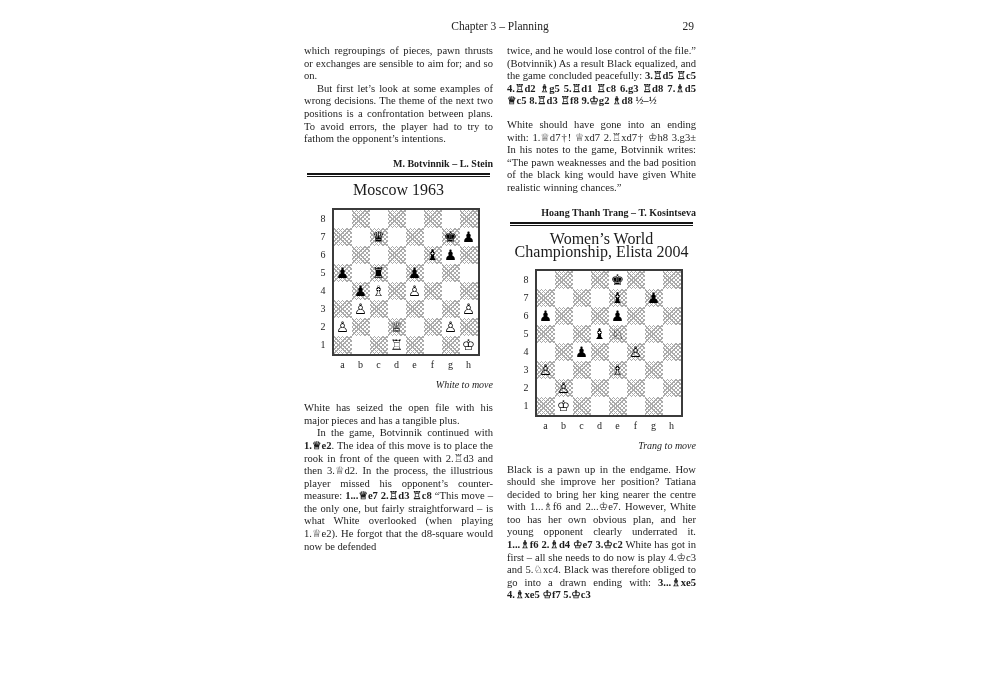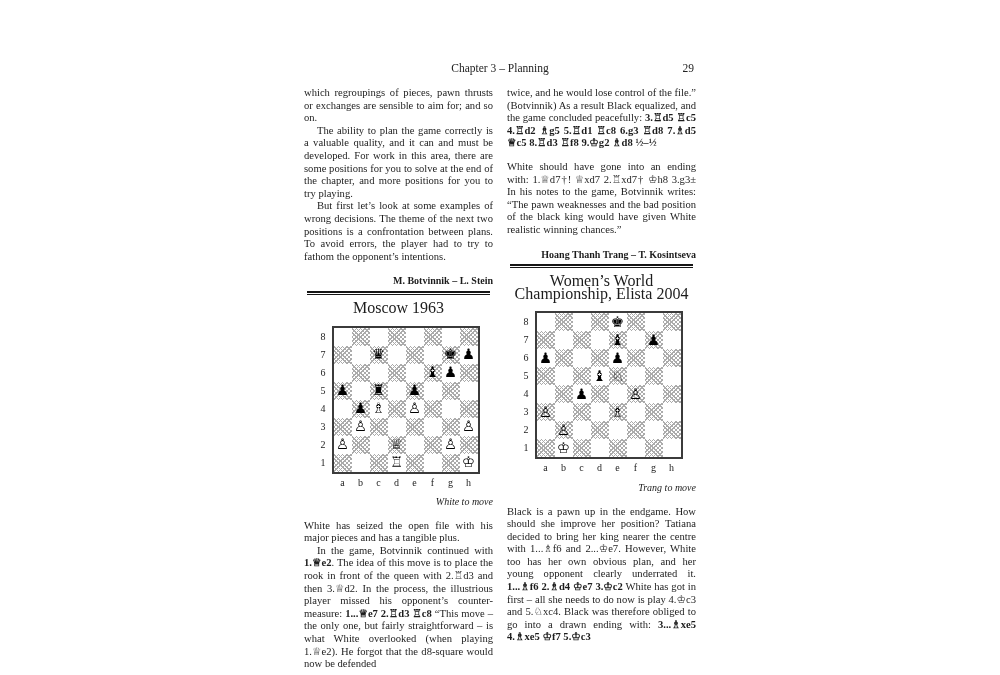--- a/index.html
+++ b/index.html
@@ -1,20 +1,20 @@
 <!DOCTYPE html>
 <html><head>
 <meta charset="utf-8">
 <style>
   html,body{margin:0;padding:0;}
   body{
     width:1000px;height:675px;background:#ffffff;overflow:hidden;
     font-family:"Liberation Serif","DejaVu Serif",serif;color:#1c1c1c;
   }
-  .content{width:392px;margin:16px auto;padding-top:46px;}
+  .content{width:392px;margin:0 auto;padding-top:20px;}
   .page-header{position:relative;text-align:center;font-size:11.5px;color:#222;}
   .page-number{position:absolute;right:2px;top:0;}
   .columns{display:flex;gap:14px;margin-top:13px;}
   .col{width:189px;font-size:10.6px;line-height:12.6px;text-align:justify;}
   .para{margin:0;}
   .para.indent{text-indent:13px;}
   .para.gap-top{margin-top:11px;}
   .para b{font-weight:bold;}
   .game-title{margin-top:12px;text-align:right;font-weight:bold;font-size:10px;text-indent:0;}
   .title-rule{height:4px;margin:3px 3px 0 3px;
@@ -45,21 +45,20 @@
 
   <div class="page-header">
     <span>Chapter 3 – Planning</span>
     <span class="page-number">29</span>
   </div>
 
   <div class="columns">
 
     <div class="col">
       <p class="para"><span>which regroupings of pieces, pawn thrusts or exchanges are sensible to aim for; and so on.</span></p>
-      <p class="para indent"><span>The ability to plan the game correctly is a valuable quality, and it can and must be developed. For work in this area, there are some positions for you to solve at the end of the chapter, and more positions for you to try playing.</span></p>
       <p class="para indent"><span>But first let’s look at some examples of wrong decisions. The theme of the next two positions is a confrontation between plans. To avoid errors, the player had to try to fathom the opponent’s intentions.</span></p>
 
       <div class="game-title">M. Botvinnik – L. Stein</div>
       <div class="title-rule"></div>
       <div class="game-event">Moscow 1963</div>
 
       <div class="diagram">
         <div class="board-row">
           <div class="ranks">
               <div class="rank-label">8</div>

